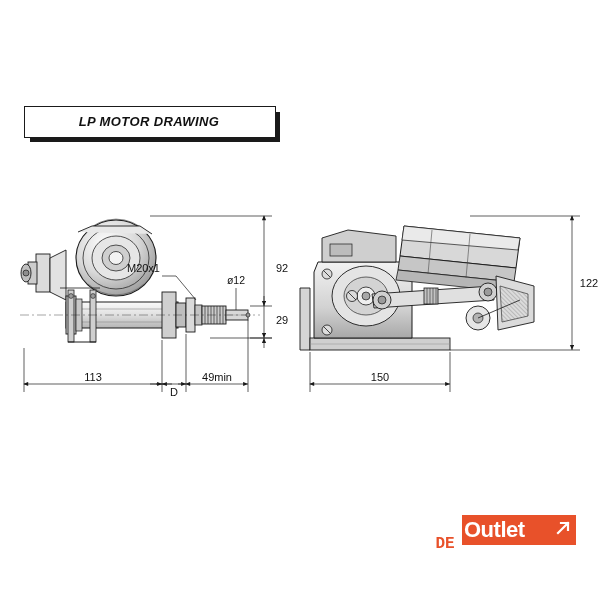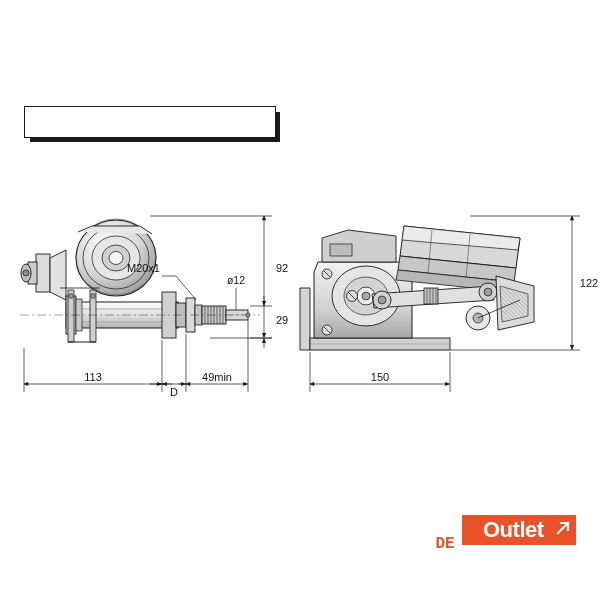--- a/index.html
+++ b/index.html
@@ -41,21 +41,21 @@
   }
   .logo .de{
     position:absolute;left:0;top:20px;width:34px;height:22px;
     display:flex;align-items:center;justify-content:center;
     color:#e8512a;font-weight:700;font-size:16px;letter-spacing:0px;font-family:Liberation Mono, monospace;
   }
   .logo .outlet{
     position:absolute;left:34px;top:2px;width:114px;height:30px;
     background:#e8512a;
     color:#fff;font-weight:700;font-size:22px;
-    display:flex;align-items:center;padding-left:21px;box-sizing:border-box;
+    display:flex;align-items:center;padding-left:2px;box-sizing:border-box;
     letter-spacing:-0.5px;
   }
   .logo .spec{
     position:absolute;left:57px;top:31px;width:92px;height:16px;
     color:#1b1b1b;font-weight:700;font-size:13px;
   }
   .logo .arrow{
     position:absolute;left:128px;top:6px;width:18px;height:20px;
   }
 </style>
@@ -271,20 +271,21 @@
 
       <text x="589" y="287" font-size="11" fill="#111" stroke="none" text-anchor="middle" font-family="Liberation Sans, sans-serif">122</text>
       <text x="380" y="381" font-size="11" fill="#111" stroke="none" text-anchor="middle" font-family="Liberation Sans, sans-serif">150</text>
     </g>
   </svg>
 
   <div class="title-plate">
     <div class="shadow"></div>
     <div class="shadow-r"></div>
   </div>
+  <div class="title-text">LP MOTOR DRAWING</div>
 
   <div class="logo">
     <div class="de">DE</div>
     <div class="outlet">Outlet</div>
     <svg class="arrow" viewBox="0 0 18 20">
       <path d="M2 14 L12 4 M12 4 L5 4 M12 4 L12 11" stroke="#ffffff" stroke-width="2.2" fill="none" stroke-linecap="square"></path>
     </svg>
   </div>
 
 </div>

